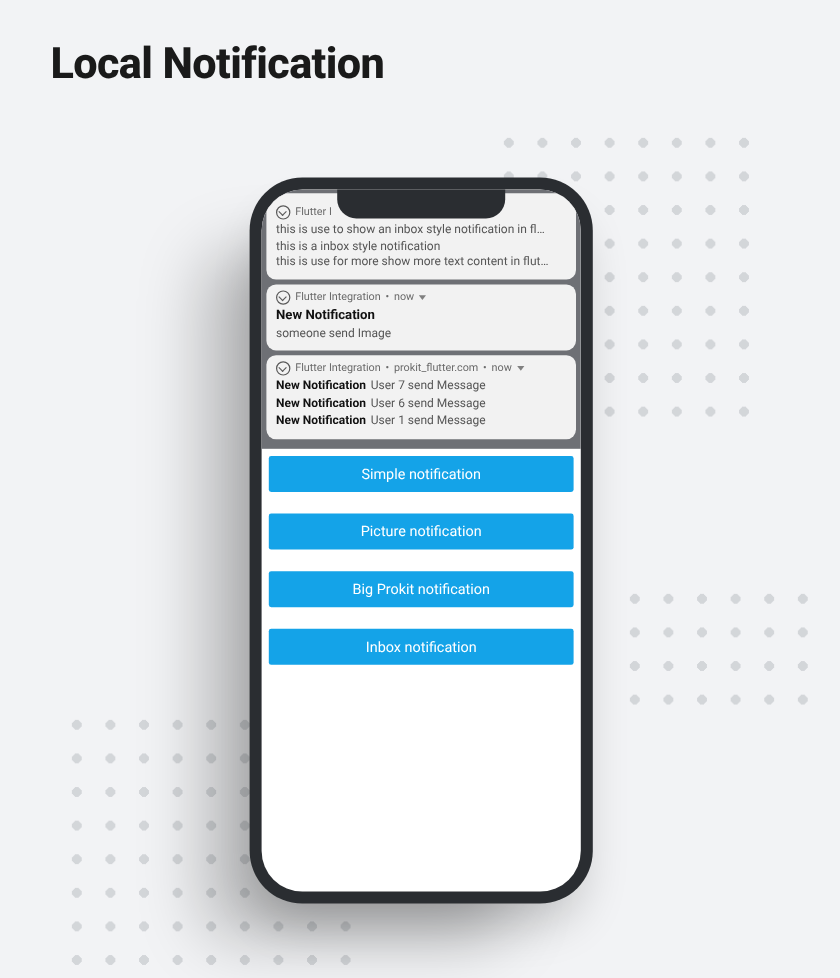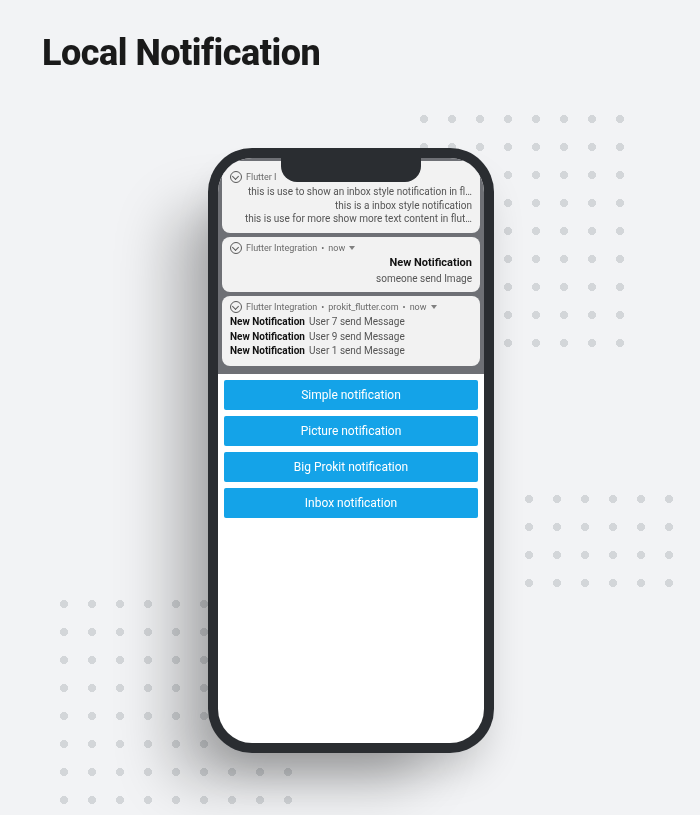--- a/index.html
+++ b/index.html
@@ -75,21 +75,20 @@
     padding: 3px 4px 4px;
   }
 
   .notif {
     background: #f2f2f2;
     border-radius: 8px;
     margin-bottom: 4px;
     padding: 5px 8px 7px;
     font-size: 10px;
     color: #3a3a3a;
-    text-align: right;
   }
   .notif-head {
     display: flex;
     align-items: center;
     gap: 4px;
     font-size: 9px;
     color: #6a6a6a;
     margin-bottom: 2px;
   }
   .notif-icon {
@@ -113,21 +112,21 @@
     border-right:3px solid transparent;
     border-top:4px solid #808080;
   }
   .notif-title { font-weight: 700; color:#111; font-size: 11px; margin-bottom: 3px; }
   .notif-line  { color:#555; font-size: 10px; line-height: 1.35; white-space: nowrap; overflow: hidden; text-overflow: ellipsis; }
 
   .msg-row { display:flex; gap:4px; font-size:10px; line-height:1.45; }
   .msg-row .t { font-weight:700; color:#111; }
   .msg-row .m { color:#555; }
 
-  .btns { padding: 6px; display:flex; flex-direction:column; gap:6px; }
+  .btns { padding: 6px; display:flex; flex-direction:column; gap:18px; }
   .btn {
     background: #14a3e8;
     color: #fff;
     text-align: center;
     font-size: 12px;
     padding: 8px 4px;
     border-radius: 2px;
     cursor: pointer;
   }
 
@@ -179,21 +178,21 @@
           <span>•</span>
           <span>now</span>
           <span class="chev"></span>
         </div>
         <div class="msg-row">
           <span class="t">New Notification</span>
           <span class="m">User 7 send Message</span>
         </div>
         <div class="msg-row">
           <span class="t">New Notification</span>
-          <span class="m">User 9 send Message</span>
+          <span class="m">User 6 send Message</span>
         </div>
         <div class="msg-row">
           <span class="t">New Notification</span>
           <span class="m">User 1 send Message</span>
         </div>
       </div>
 
     </div>
 
     <div class="btns">

